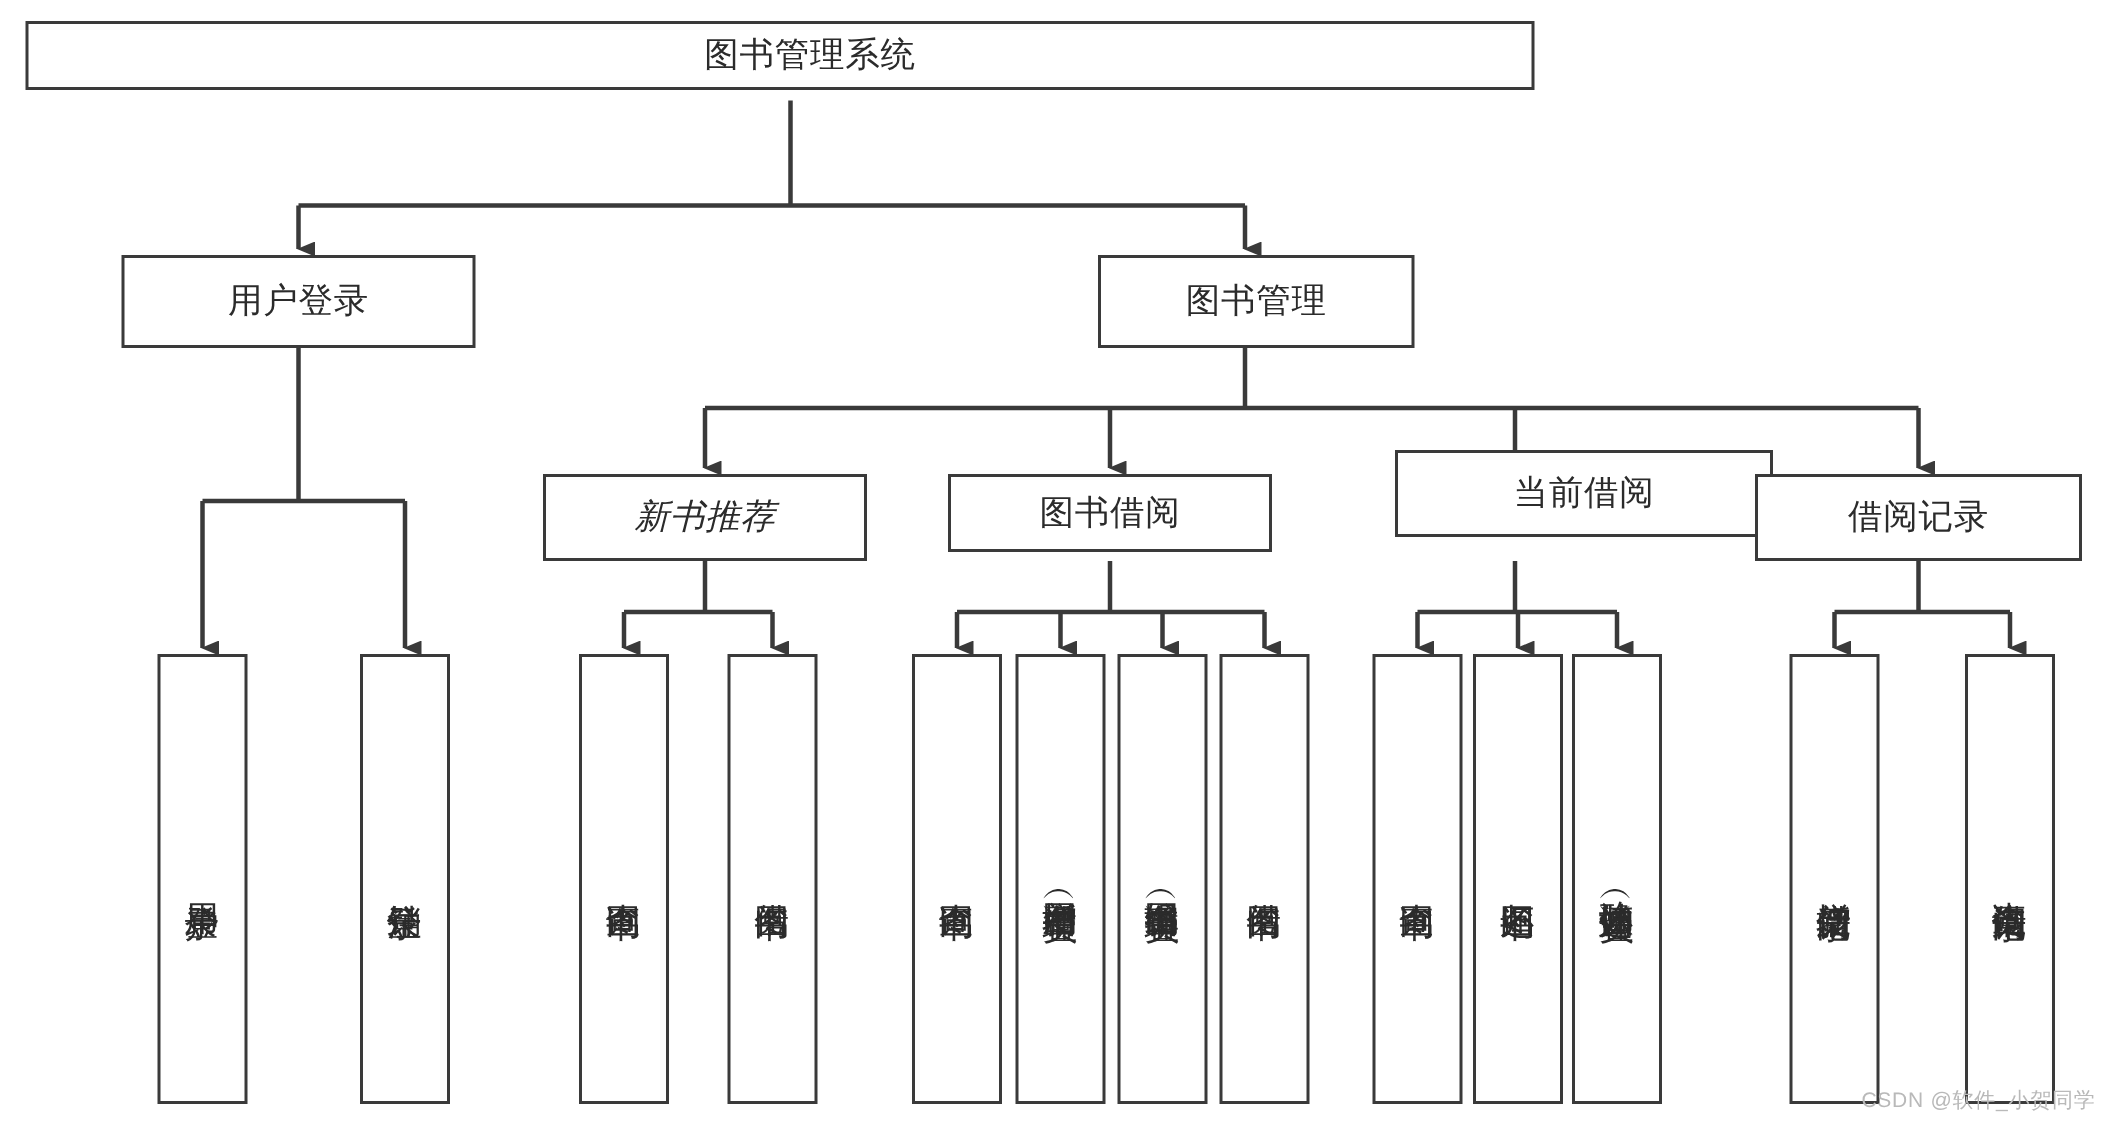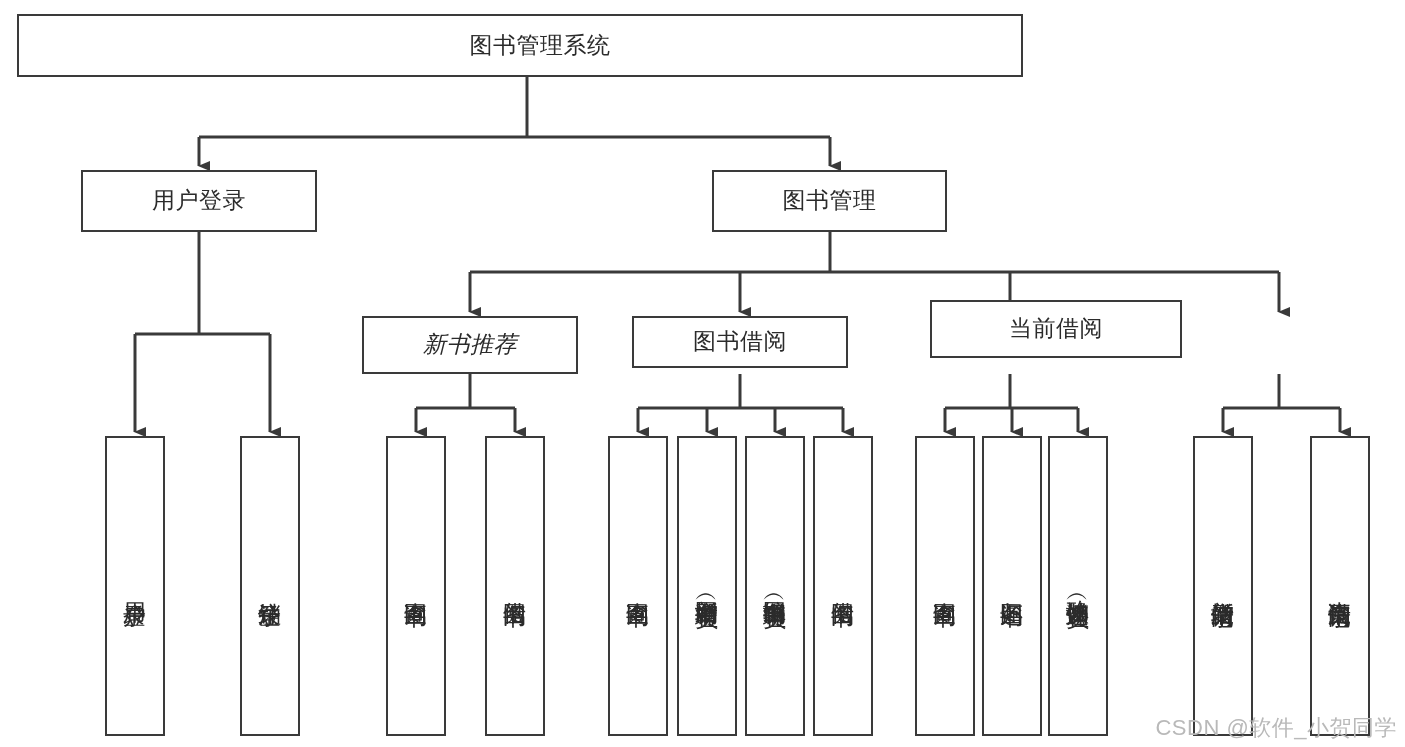--- a/index.html
+++ b/index.html
@@ -57,21 +57,21 @@
   }
   .node-box.vertical .node-label {
     writing-mode: vertical-rl;
     text-orientation: upright;
     display: block;
   }
   .watermark {
     position: absolute;
     right: 8px;
     bottom: 4px;
-    font-size: 22px;
+    font-size: 14px;
     color: #b9b9b9;
     white-space: nowrap;
     letter-spacing: 0.5px;
     pointer-events: none;
   }
 </style>
 </head>
 <body>
 
 <div id="diagram-root">
@@ -134,44 +134,47 @@
     </g>
 
     <g stroke="#3a3a3a" stroke-width="3" fill="none">
       <path d="M1279,374 L1279,408"></path>
       <path d="M1223,408 L1340,408"></path>
       <path d="M1223,408 L1223,432" marker-end="url(#arrowhead)"></path>
       <path d="M1340,408 L1340,432" marker-end="url(#arrowhead)"></path>
     </g>
   </svg>
 
-  <div class="node-box horizontal" style="left:17px; top:14px; width:1006px; height:63px;padding-left:40px;">
+  <div class="node-box horizontal" style="left:17px; top:14px; width:1006px; height:46px;padding-left:40px;">
     <span class="node-label">图书管理系统</span>
   </div>
 
   <div class="node-box horizontal" style="left:81px; top:170px; width:236px; height:62px;">
     <span class="node-label">用户登录</span>
   </div>
 
-  <div class="node-box horizontal" style="left:712px; top:170px; width:235px; height:62px;">
+  <div class="node-box horizontal" style="left:732px; top:170px; width:211px; height:62px;">
     <span class="node-label">图书管理</span>
   </div>
 
   <div class="node-box horizontal" style="left:362px; top:316px; width:216px; height:58px;font-style:italic;">
     <span class="node-label">新书推荐</span>
   </div>
 
   <div class="node-box horizontal" style="left:632px; top:316px; width:216px; height:52px;">
     <span class="node-label">图书借阅</span>
   </div>
 
   <div class="node-box horizontal" style="left:902px; top:300px; width:252px; height:58px;margin-left:28px;">
     <span class="node-label">当前借阅</span>
   </div>
 
+  <div class="node-box horizontal" style="left:1170px; top:316px; width:218px; height:58px;">
+    <span class="node-label">借阅记录</span>
+  </div>
 
   <div class="node-box vertical" style="left:105px; top:436px; width:60px; height:300px;">
     <span class="node-label">用户登录</span>
   </div>
 
   <div class="node-box vertical" style="left:240px; top:436px; width:60px; height:300px;">
     <span class="node-label">注销登录</span>
   </div>
 
   <div class="node-box vertical" style="left:386px; top:436px; width:60px; height:300px;">

